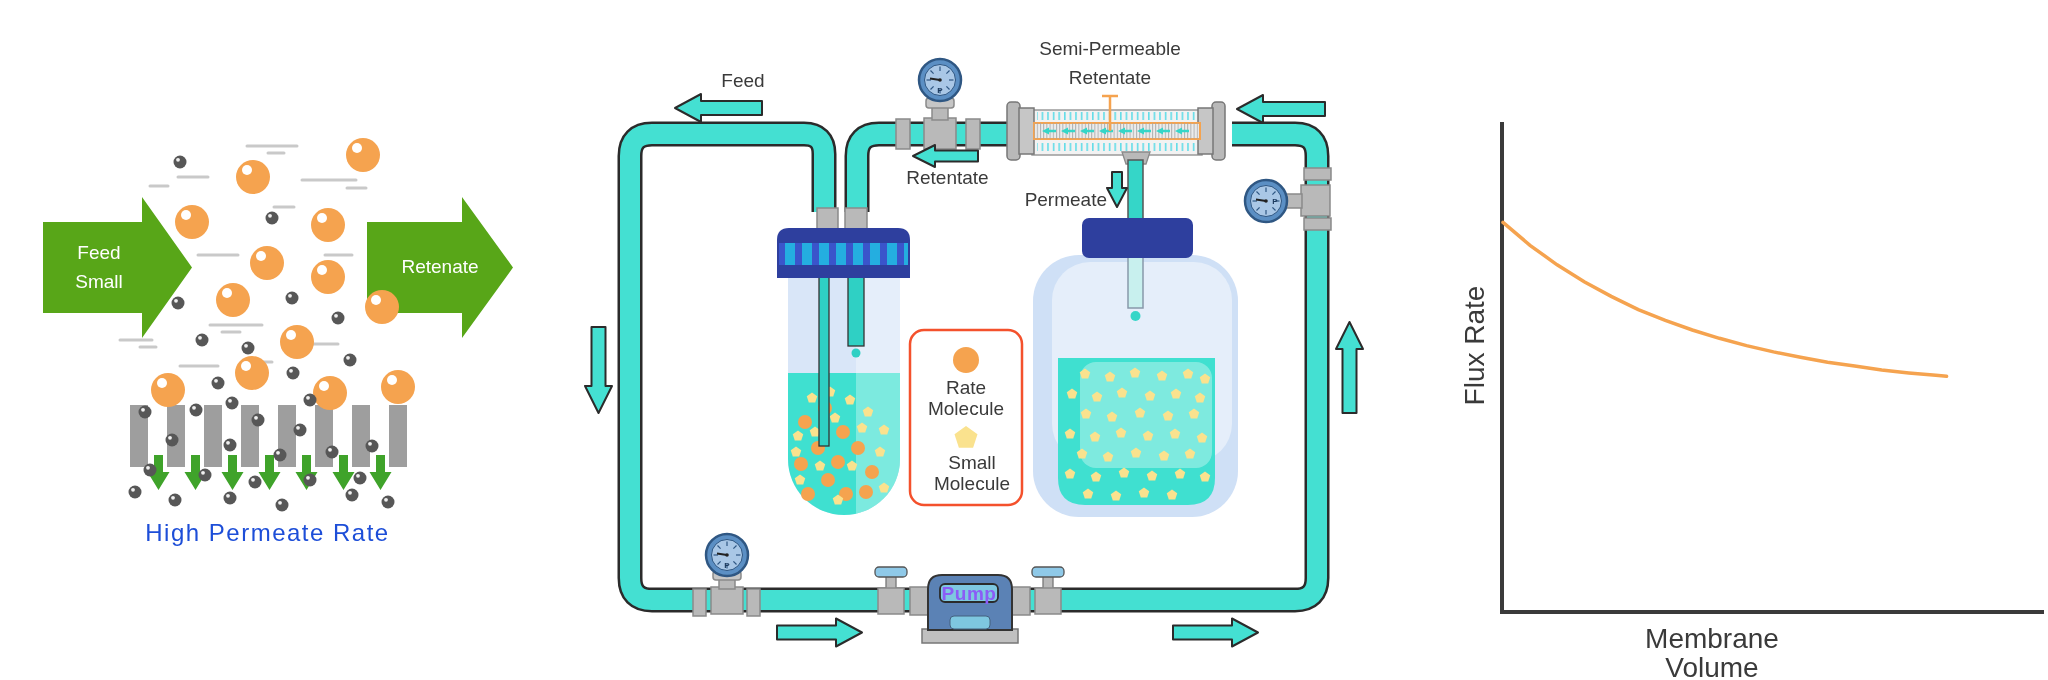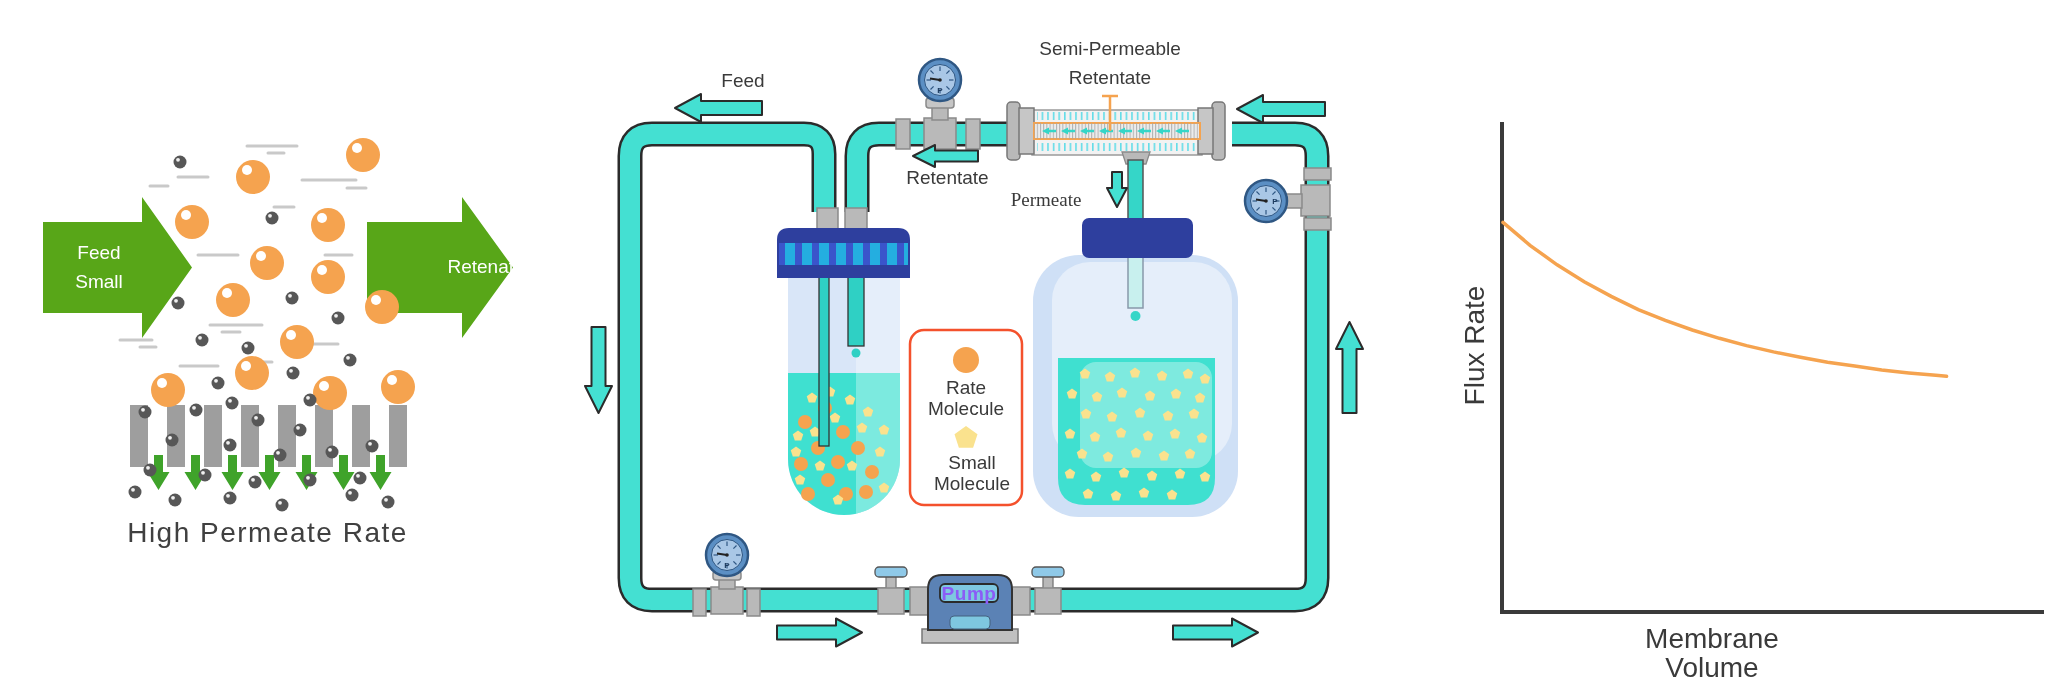--- a/index.html
+++ b/index.html
@@ -1,21 +1,21 @@
 <!DOCTYPE html>
 <html><head>
 <meta charset="utf-8">
 <style>
   html,body{margin:0;padding:0;background:#fff;}
   #canvas{position:relative;width:2048px;height:680px;background:#fff;overflow:hidden;
           font-family:"Liberation Sans","DejaVu Sans",sans-serif;}
   svg{position:absolute;left:0;top:0;}
   .lbl{position:absolute;color:#3a3a3a;font-size:19px;font-weight:500;text-align:center;line-height:29px;}
   .lbl.white{color:#ffffff;}
-  .lbl.green{color:#404040;font-size:28px;letter-spacing:1.5px;}
+  .lbl.green{color:#1d4ed8;font-size:24px;letter-spacing:1.5px;}
   .lbl.small{font-size:19px;line-height:21px;font-weight:500;}
   .lbl.pump{font-size:19px;font-weight:700;color:#8b5cf6;letter-spacing:.5px;line-height:17px;}
   .lbl.rot{transform:rotate(-90deg);transform-origin:center;}
   .gauge-letter{font-size:8px;font-weight:700;fill:#1c3a5e;text-anchor:middle;
                 font-family:"Liberation Sans",sans-serif;}
 </style>
 </head>
 <body>
 
 <div id="canvas">
@@ -367,26 +367,26 @@
     <line x1="1502" y1="122" x2="1502" y2="614" stroke="#3A3A3A" stroke-width="4"></line>
     <line x1="1500" y1="612" x2="2044" y2="612" stroke="#3A3A3A" stroke-width="4"></line>
     <polyline fill="none" stroke="#F5A34F" stroke-width="3.5" stroke-linecap="round" points="1503.0,222.4 1530.0,245.3 1557.1,264.8 1584.2,281.8 1611.2,296.4 1638.3,309.6 1665.3,320.3 1692.3,330.0 1719.4,338.3 1746.5,345.6 1773.5,351.9 1800.5,357.3 1827.6,362.2 1854.7,366.1 1881.7,370.0 1908.8,372.9 1935.8,375.3 1946.6,376.3"></polyline>
   </g>
 </svg>
 
 <div class="lbl white" style="left:43px;top:238px;width:112px;">
   <div>Feed</div>
   <div>Small</div>
 </div>
-<div class="lbl white" style="left:367px;top:252px;width:146px;padding-left:46px;">Retenate</div>
+<div class="lbl white" style="left:367px;top:252px;width:146px;">Retenate</div>
 <div class="lbl green" style="left:100px;top:518px;width:335px;">High Permeate Rate</div>
 
 <div class="lbl" style="left:693px;top:66px;width:100px;">Feed</div>
 <div class="lbl" style="left:880px;top:163px;width:135px;">Retentate</div>
-<div class="lbl" style="left:985px;top:185px;width:122px;text-align:center;font-family:Liberation Serif, serif;">Permeate</div>
+<div class="lbl" style="left:985px;top:185px;width:122px;text-align:right;">Permeate</div>
 <div class="lbl" style="left:1000px;top:34px;width:220px;">
   <div>Semi-Permeable</div>
   <div>Retentate</div>
 </div>
 <div class="lbl pump" style="left:940px;top:585px;width:58px;">Pump</div>
 
 <div class="lbl small" style="left:910px;top:377px;width:112px;">
   <div>Rate</div>
   <div>Molecule</div>
 </div>

